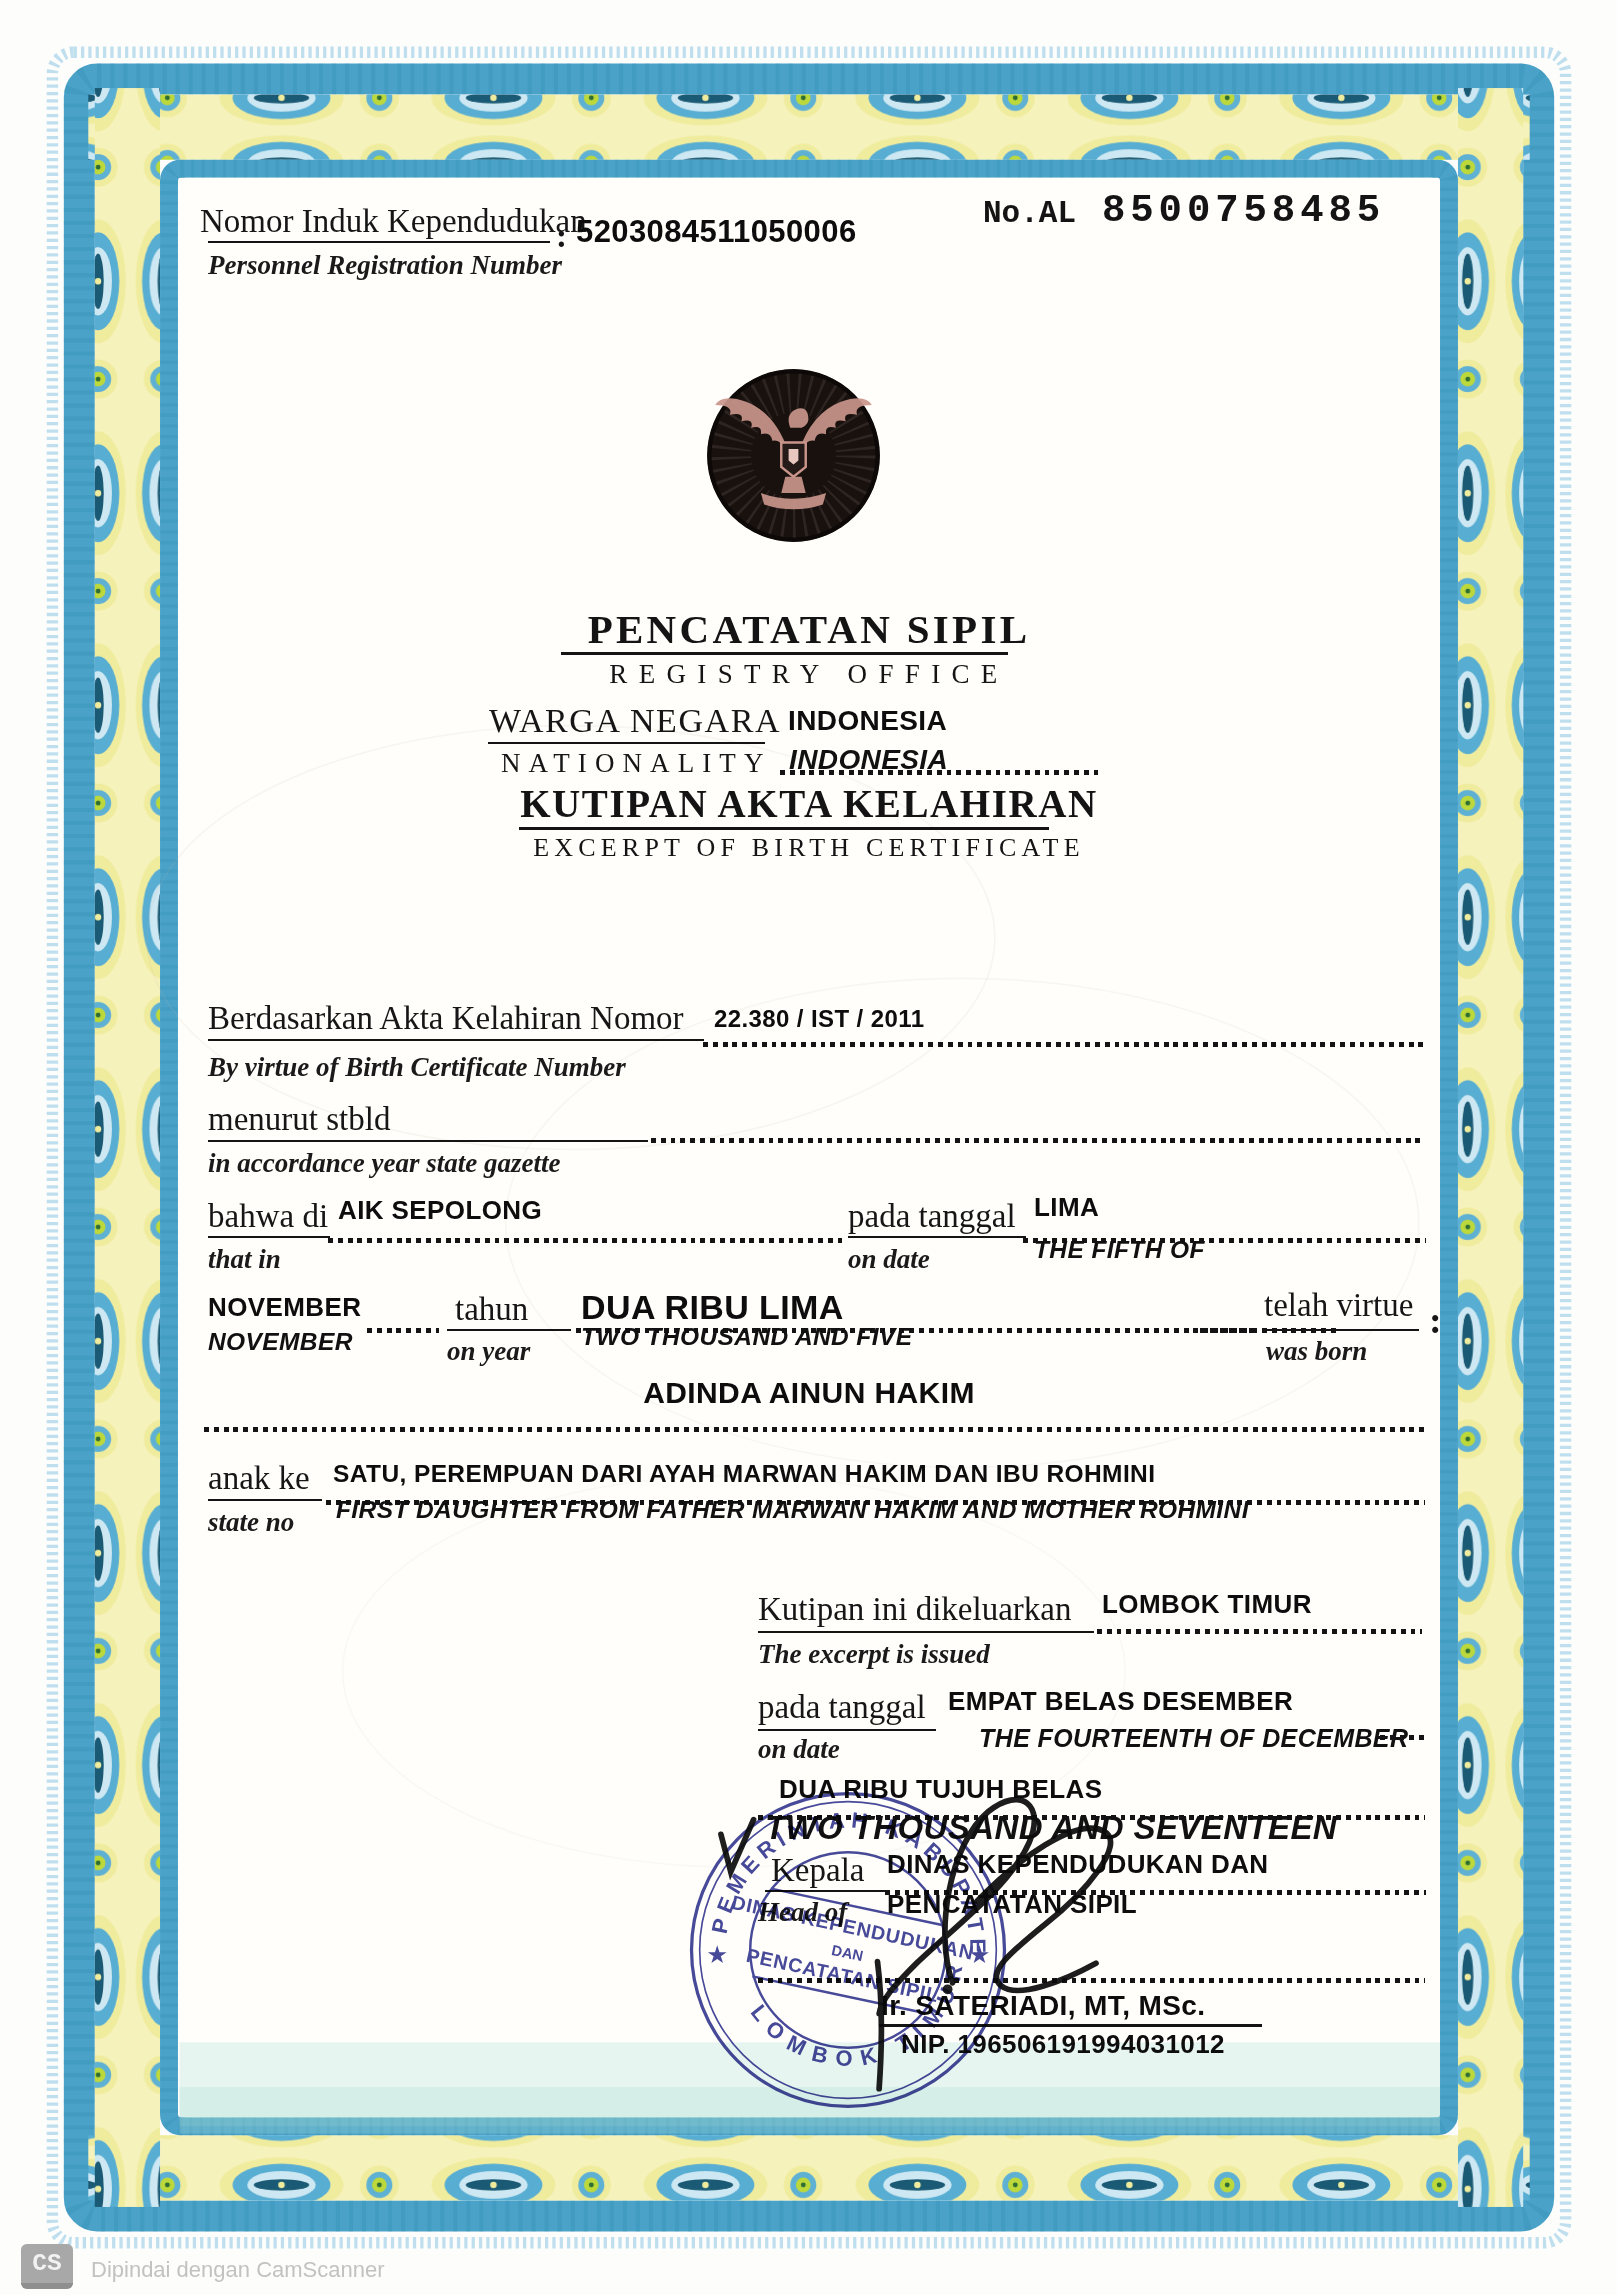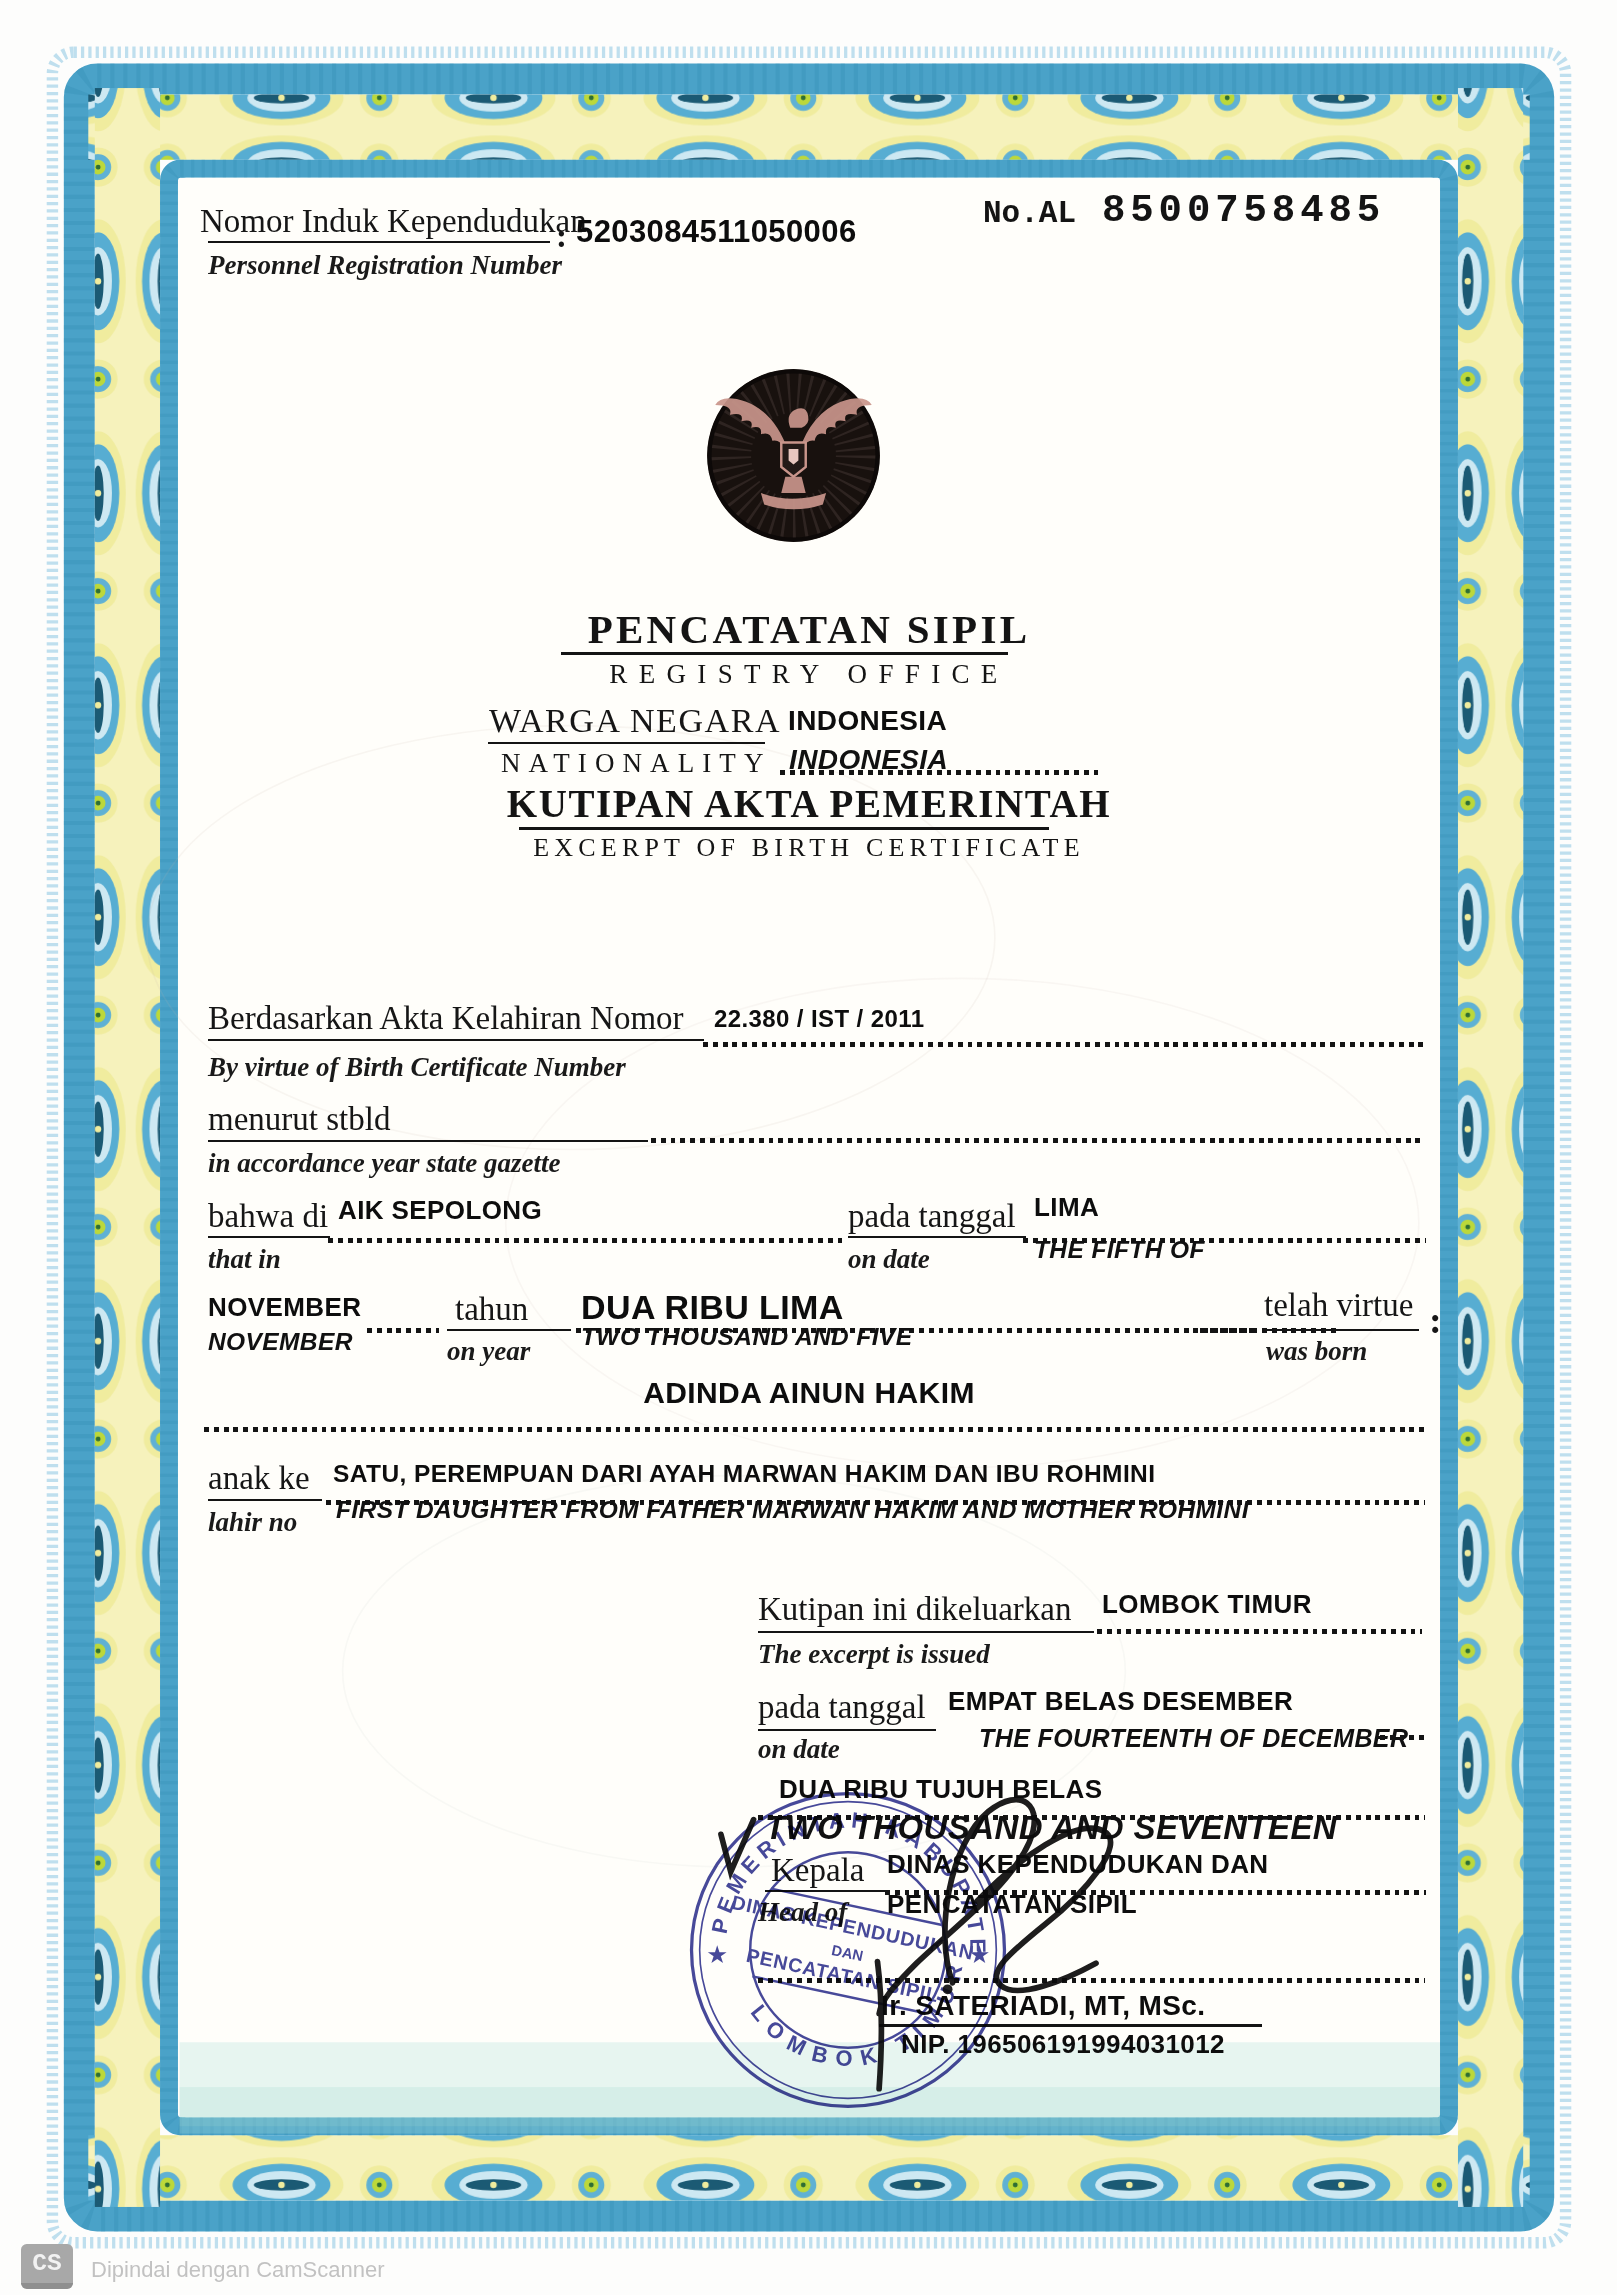--- a/index.html
+++ b/index.html
@@ -95,21 +95,21 @@
 <div class="a rule" style="left:561px;top:652px;width:447px;height:3.3px"></div>
 <div class="a center ttl2" style="top:659px">REGISTRY OFFICE</div>
 
 <div class="a lbl" style="left:489px;top:703px;font-size:34px;letter-spacing:1.6px">WARGA NEGARA</div>
 <div class="a rule" style="left:488px;top:742px;width:277px"></div>
 <div class="a tv" style="left:788px;top:705px;font-size:28px">INDONESIA</div>
 <div class="a lbl" style="left:501px;top:749px;font-size:27px;letter-spacing:.3em">NATIONALITY</div>
 <div class="a tve" style="left:789px;top:744px;font-size:28px">INDONESIA</div>
 <div class="a dot" style="left:780px;top:770px;width:323px"></div>
 
-<div class="a center ttl3" style="top:781px">KUTIPAN AKTA PEMERINTAH</div>
+<div class="a center ttl3" style="top:781px">KUTIPAN AKTA KELAHIRAN</div>
 <div class="a rule" style="left:519px;top:827px;width:530px;height:3.3px"></div>
 <div class="a center ttl4" style="top:833px">EXCERPT OF BIRTH CERTIFICATE</div>
 
 <div class="a lbl" style="left:208px;top:1001px">Berdasarkan Akta Kelahiran Nomor</div>
 <div class="a rule" style="left:208px;top:1039px;width:496px"></div>
 <div class="a tv" style="left:714px;top:1005px;font-size:24px">22.380 / IST / 2011</div>
 <div class="a dot" style="left:703px;top:1042px;width:721px"></div>
 <div class="a lble" style="left:208px;top:1052px">By virtue of Birth Certificate Number</div>
 
 <div class="a lbl" style="left:208px;top:1102px">menurut stbld</div>
@@ -144,21 +144,21 @@
 <div class="a lble" style="left:1266px;top:1336px">was born</div>
 <div class="a lbl" style="left:1429px;top:1301px;font-size:38px;font-weight:700">:</div>
 
 <div class="a center tv" style="top:1376px;font-size:30px">ADINDA AINUN HAKIM</div>
 <div class="a dot" style="left:204px;top:1427px;width:1222px"></div>
 
 <div class="a lbl" style="left:208px;top:1461px">anak ke</div>
 <div class="a rule" style="left:208px;top:1499px;width:114px"></div>
 <div class="a tv" style="left:333px;top:1460px;font-size:24.5px">SATU, PEREMPUAN DARI AYAH MARWAN HAKIM DAN IBU ROHMINI</div>
 <div class="a dot" style="left:326px;top:1500px;width:1099px"></div>
-<div class="a lble" style="left:208px;top:1507px">lahir no</div>
+<div class="a lble" style="left:208px;top:1507px">state no</div>
 <div class="a tve" style="left:336px;top:1496px">FIRST DAUGHTER FROM FATHER MARWAN HAKIM AND MOTHER ROHMINI</div>
 
 <div class="a lbl" style="left:758px;top:1592px">Kutipan ini dikeluarkan</div>
 <div class="a rule" style="left:758px;top:1631px;width:336px"></div>
 <div class="a tv" style="left:1102px;top:1589px;font-size:26px">LOMBOK TIMUR</div>
 <div class="a dot" style="left:1097px;top:1629px;width:325px"></div>
 <div class="a lble" style="left:758px;top:1639px">The excerpt is issued</div>
 
 <div class="a lbl" style="left:758px;top:1690px">pada tanggal</div>
 <div class="a rule" style="left:758px;top:1729px;width:178px"></div>

